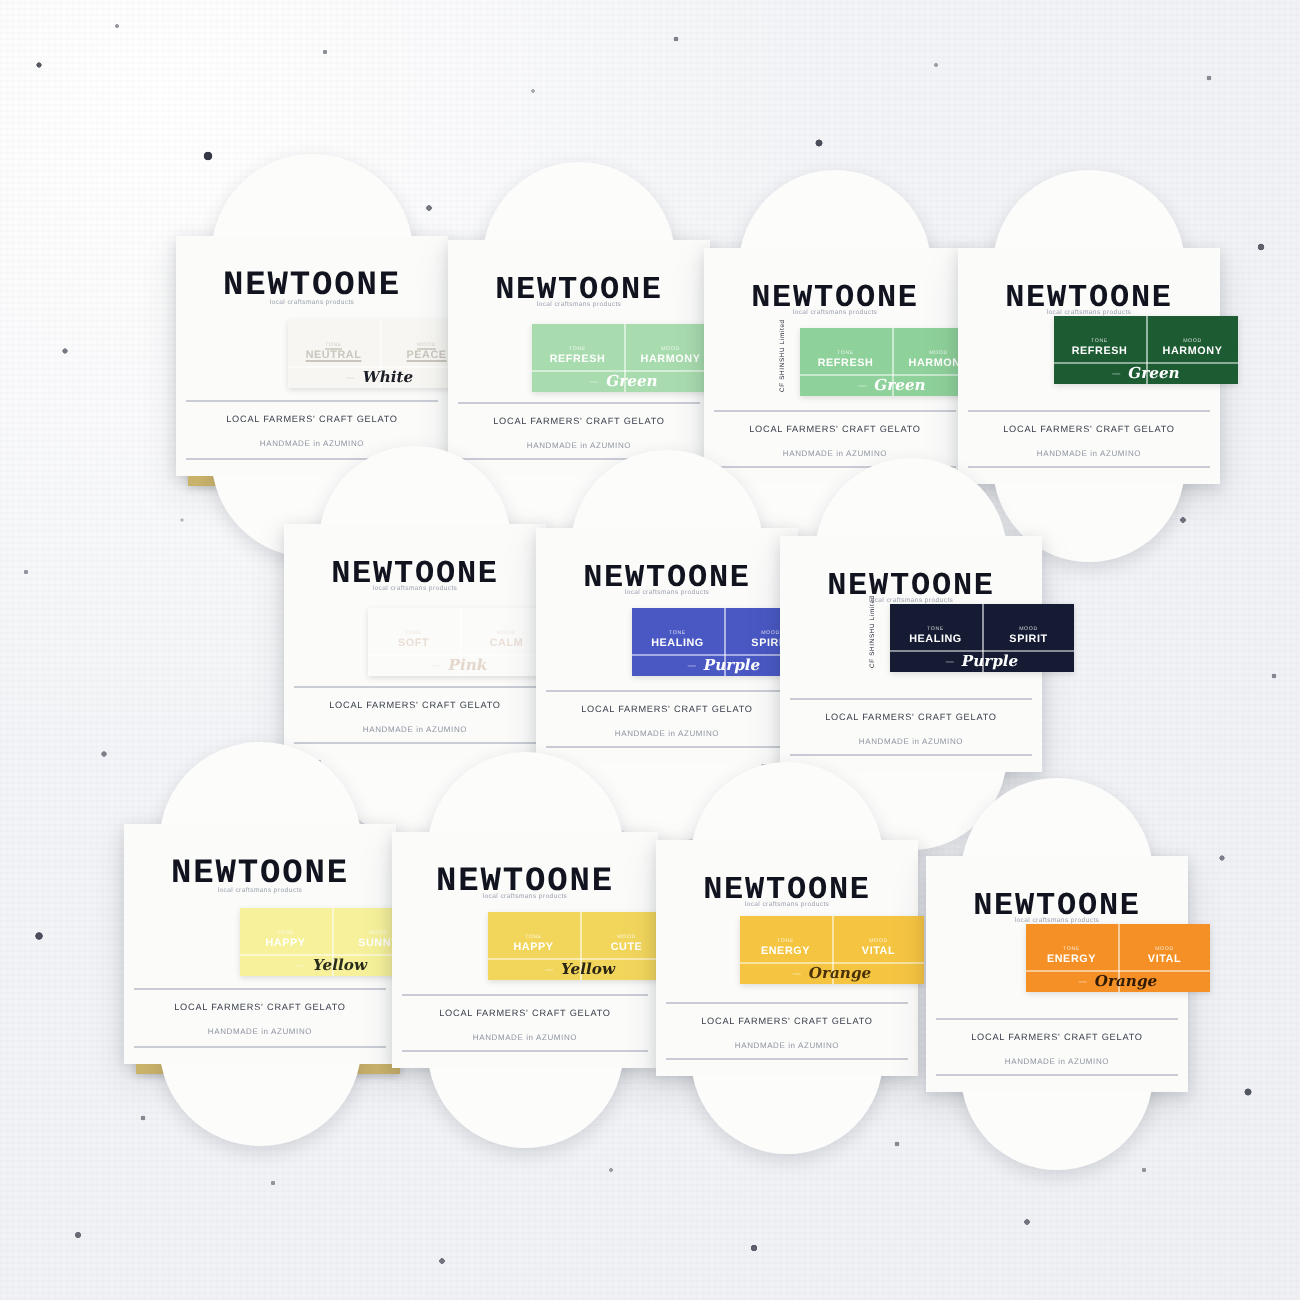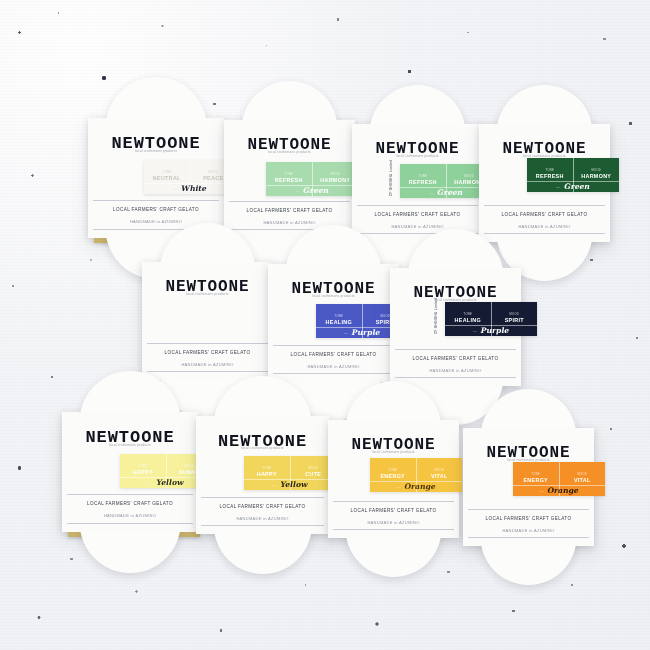--- a/index.html
+++ b/index.html
@@ -142,21 +142,21 @@
   <div class="noise"></div>
   <div class="grain"></div>
   <div id="cards-layer">
       <div class="card" style="left: 88px; top: 118px; width: 136px; height: 120px; z-index: 10;">
         <div class="edge-gold" style="left: 6px; top: 118px; width: 132px; height: 7px;"></div>
         <div class="disc top" style="width: 100.64px; height: 100.64px; top: -40.8px;"></div>
         <div class="disc bot" style="width: 100.64px; height: 100.64px; top: 60.16px;"></div>
         <div class="body">
           <div class="logo" style="top: 16px; font-size: 17px; color: rgb(17, 20, 31);">NEWTOONE</div>
           <div class="tagline" style="top: 31px; font-size: 3.3px; letter-spacing: 0.06em; color: rgb(154, 160, 173);">local craftsmans products</div>
-          <div class="swatch" style="left: 56px; top: 42px; width: 92px; height: 34px; background: rgb(247, 246, 242); color: rgb(201, 198, 189);">
+          <div class="swatch" style="left: 56px; top: 42px; width: 92px; height: 34px; background: rgb(247, 246, 242); color: rgb(201, 198, 189); text-decoration: underline;">
             <div class="sw-cell">
               <div class="sw-sub">TONE</div>
               <div class="sw-word">NEUTRAL</div>
             </div>
             <div class="sw-cell">
               <div class="sw-sub">MOOD</div>
               <div class="sw-word">PEACE</div>
             </div>
             <div class="sw-bottom">
               <span class="sw-dash">—</span>
@@ -247,20 +247,34 @@
           <div class="ln2" style="top: 100px; font-size: 4px;">HANDMADE in AZUMINO</div>
           <div class="rule" style="top: 109px;"></div>
         </div>
       </div>
       <div class="card" style="left: 142px; top: 262px; width: 131px; height: 118px; z-index: 14;">
         <div class="disc top" style="width: 96.94px; height: 96.94px; top: -39.3px;"></div>
         <div class="disc bot" style="width: 96.94px; height: 96.94px; top: 60.36px;"></div>
         <div class="body">
           <div class="logo" style="top: 16px; font-size: 16px; color: rgb(17, 20, 31);">NEWTOONE</div>
           <div class="tagline" style="top: 30px; font-size: 3.3px; letter-spacing: 0.06em; color: rgb(154, 160, 173);">local craftsmans products</div>
+          <div class="swatch" style="left: 42px; top: 42px; width: 92px; height: 34px; color: rgb(234, 223, 214);">
+            <div class="sw-cell">
+              <div class="sw-sub">TONE</div>
+              <div class="sw-word">SOFT</div>
+            </div>
+            <div class="sw-cell">
+              <div class="sw-sub">MOOD</div>
+              <div class="sw-word">CALM</div>
+            </div>
+            <div class="sw-bottom">
+              <span class="sw-dash">—</span>
+              <span class="sw-hand" style="color: rgb(228, 215, 204);">Pink</span>
+            </div>
+          </div>
           <div class="rule" style="top: 81px;"></div>
           <div class="ln1" style="top: 88px; font-size: 4.6px;">LOCAL FARMERS' CRAFT GELATO</div>
           <div class="ln2" style="top: 100px; font-size: 4px;">HANDMADE in AZUMINO</div>
           <div class="rule" style="top: 109px;"></div>
         </div>
       </div>
       <div class="card" style="left: 268px; top: 264px; width: 131px; height: 118px; z-index: 15;">
         <div class="disc top" style="width: 96.94px; height: 96.94px; top: -39.3px;"></div>
         <div class="disc bot" style="width: 96.94px; height: 96.94px; top: 60.36px;"></div>
         <div class="body">

